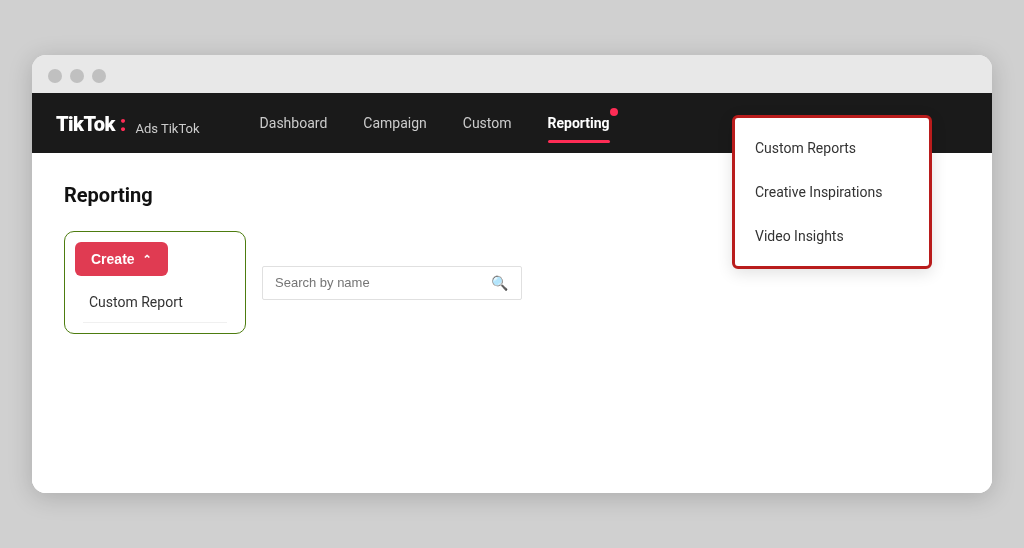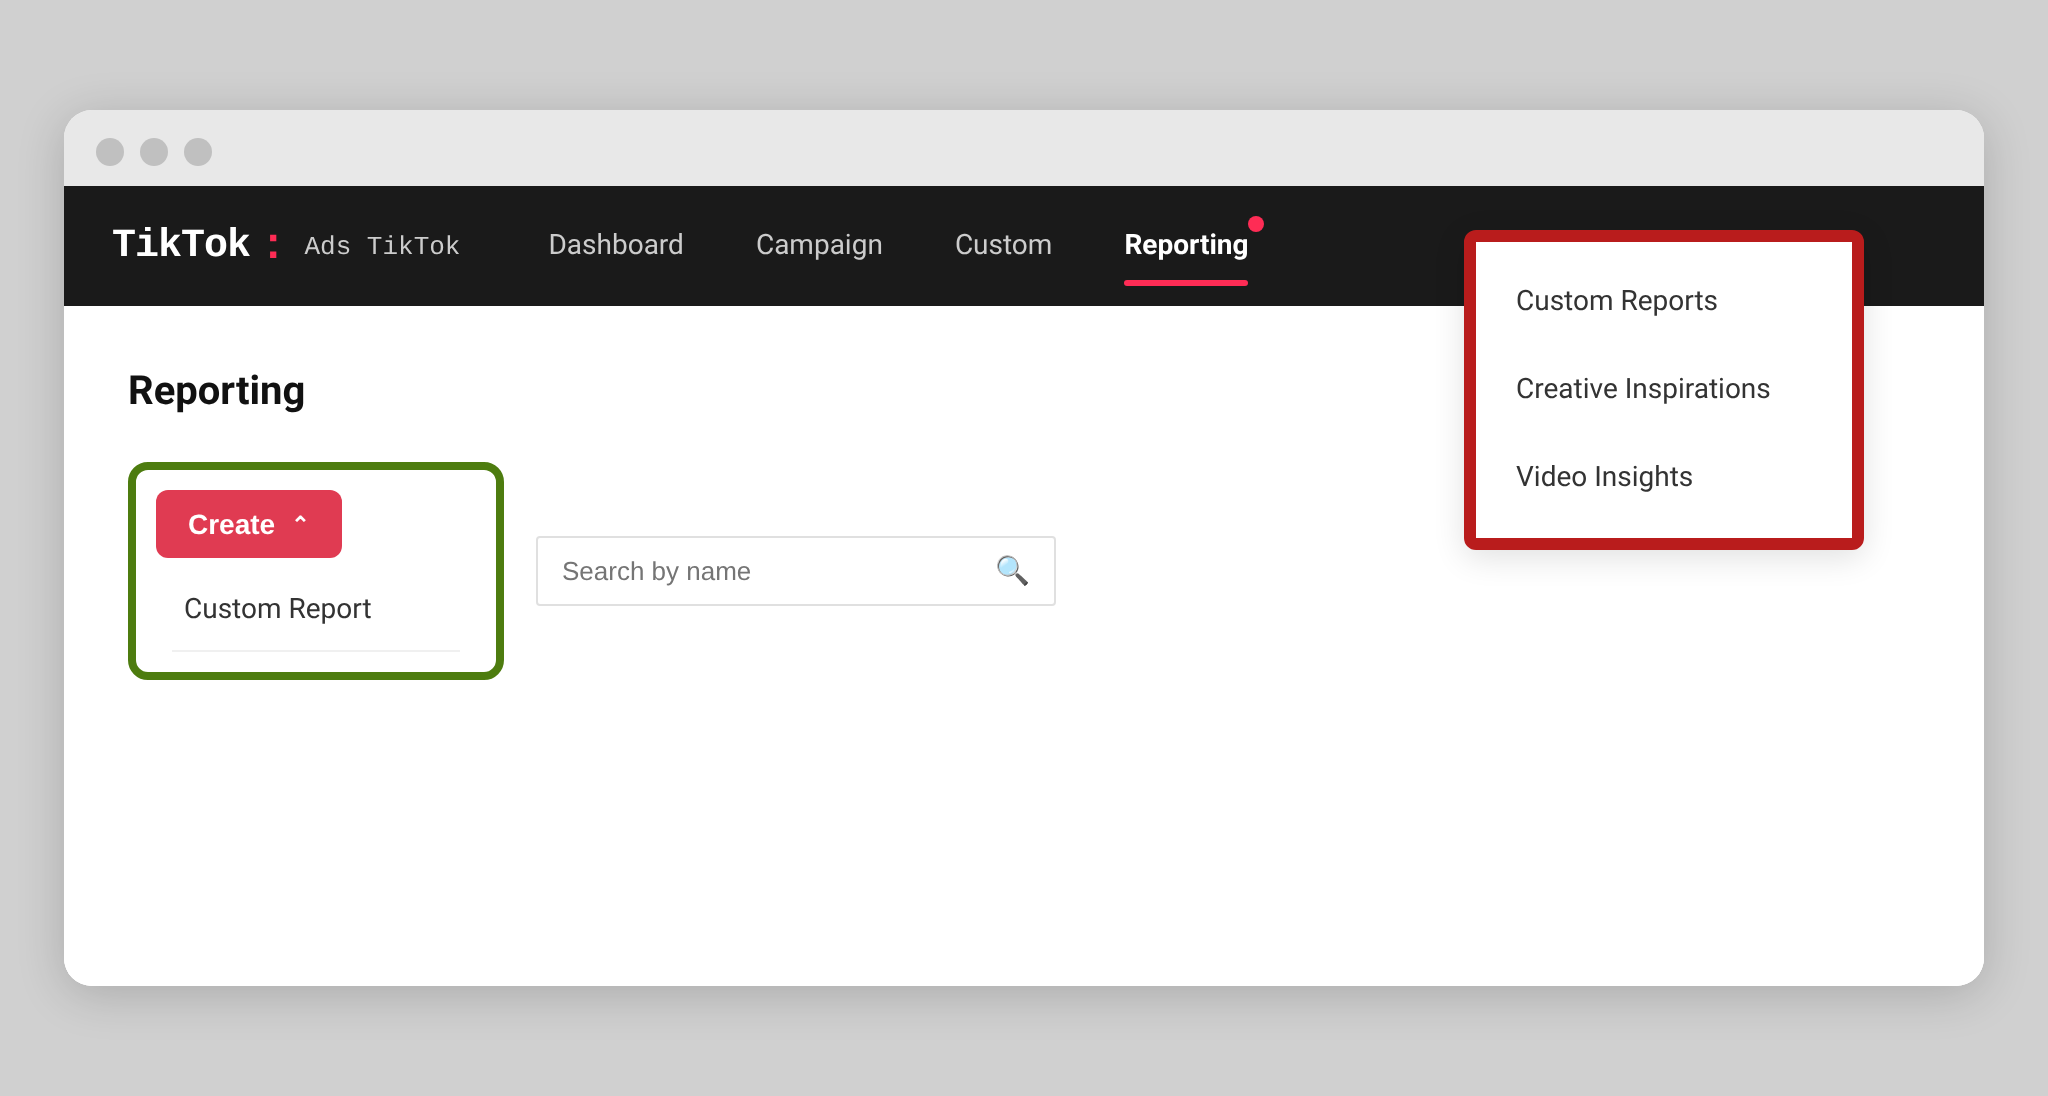--- a/index.html
+++ b/index.html
@@ -50,27 +50,26 @@
       height: 60px;
       display: flex;
       align-items: center;
       padding: 0 24px;
       gap: 40px;
       position: relative;
     }
 
     .brand {
       display: flex;
-      align-items: center;
+      align-items: flex-end;
       gap: 4px;
       color: #fff;
       font-weight: 700;
       font-size: 18px;
       white-space: nowrap;
-      font-family: Liberation Mono, monospace;
     }
 
     .brand-tiktok {
       font-size: 20px;
       font-weight: 900;
       letter-spacing: -0.5px;
     }
 
     .brand-colon {
       color: #fe2c55;
@@ -83,21 +82,21 @@
       font-size: 13px;
       font-weight: 400;
       color: #ccc;
       margin-left: 4px;
     }
 
     .nav-links {
       display: flex;
       align-items: center;
       gap: 36px;
-      margin-left: 4px;
+      margin-left: 20px;
     }
 
     .nav-link {
       color: #ccc;
       font-size: 14px;
       cursor: pointer;
       text-decoration: none;
       padding: 4px 0;
       position: relative;
     }
@@ -127,21 +126,21 @@
       background: #fe2c55;
       border-radius: 50%;
     }
 
     
     .reporting-dropdown {
       position: absolute;
       top: 60px;
       right: 60px;
       background: #fff;
-      border: 6px solid #b91c1c;
+      border: 3px solid #b91c1c;
       border-radius: 6px;
       box-shadow: 0 4px 16px rgba(0,0,0,0.12);
       width: 200px;
       z-index: 100;
       padding: 8px 0;
     }
 
     .dropdown-item {
       padding: 14px 20px;
       font-size: 14px;
@@ -175,21 +174,21 @@
 
     .toolbar {
       display: flex;
       align-items: center;
       gap: 16px;
       position: relative;
     }
 
     
     .create-area {
-      border: 4px solid #4d7c0f;
+      border: 1px solid #4d7c0f;
       border-radius: 10px;
       padding: 10px;
       background: #fff;
       display: inline-block;
     }
 
     .create-btn {
       background: #e03b52;
       color: #fff;
       border: none;

